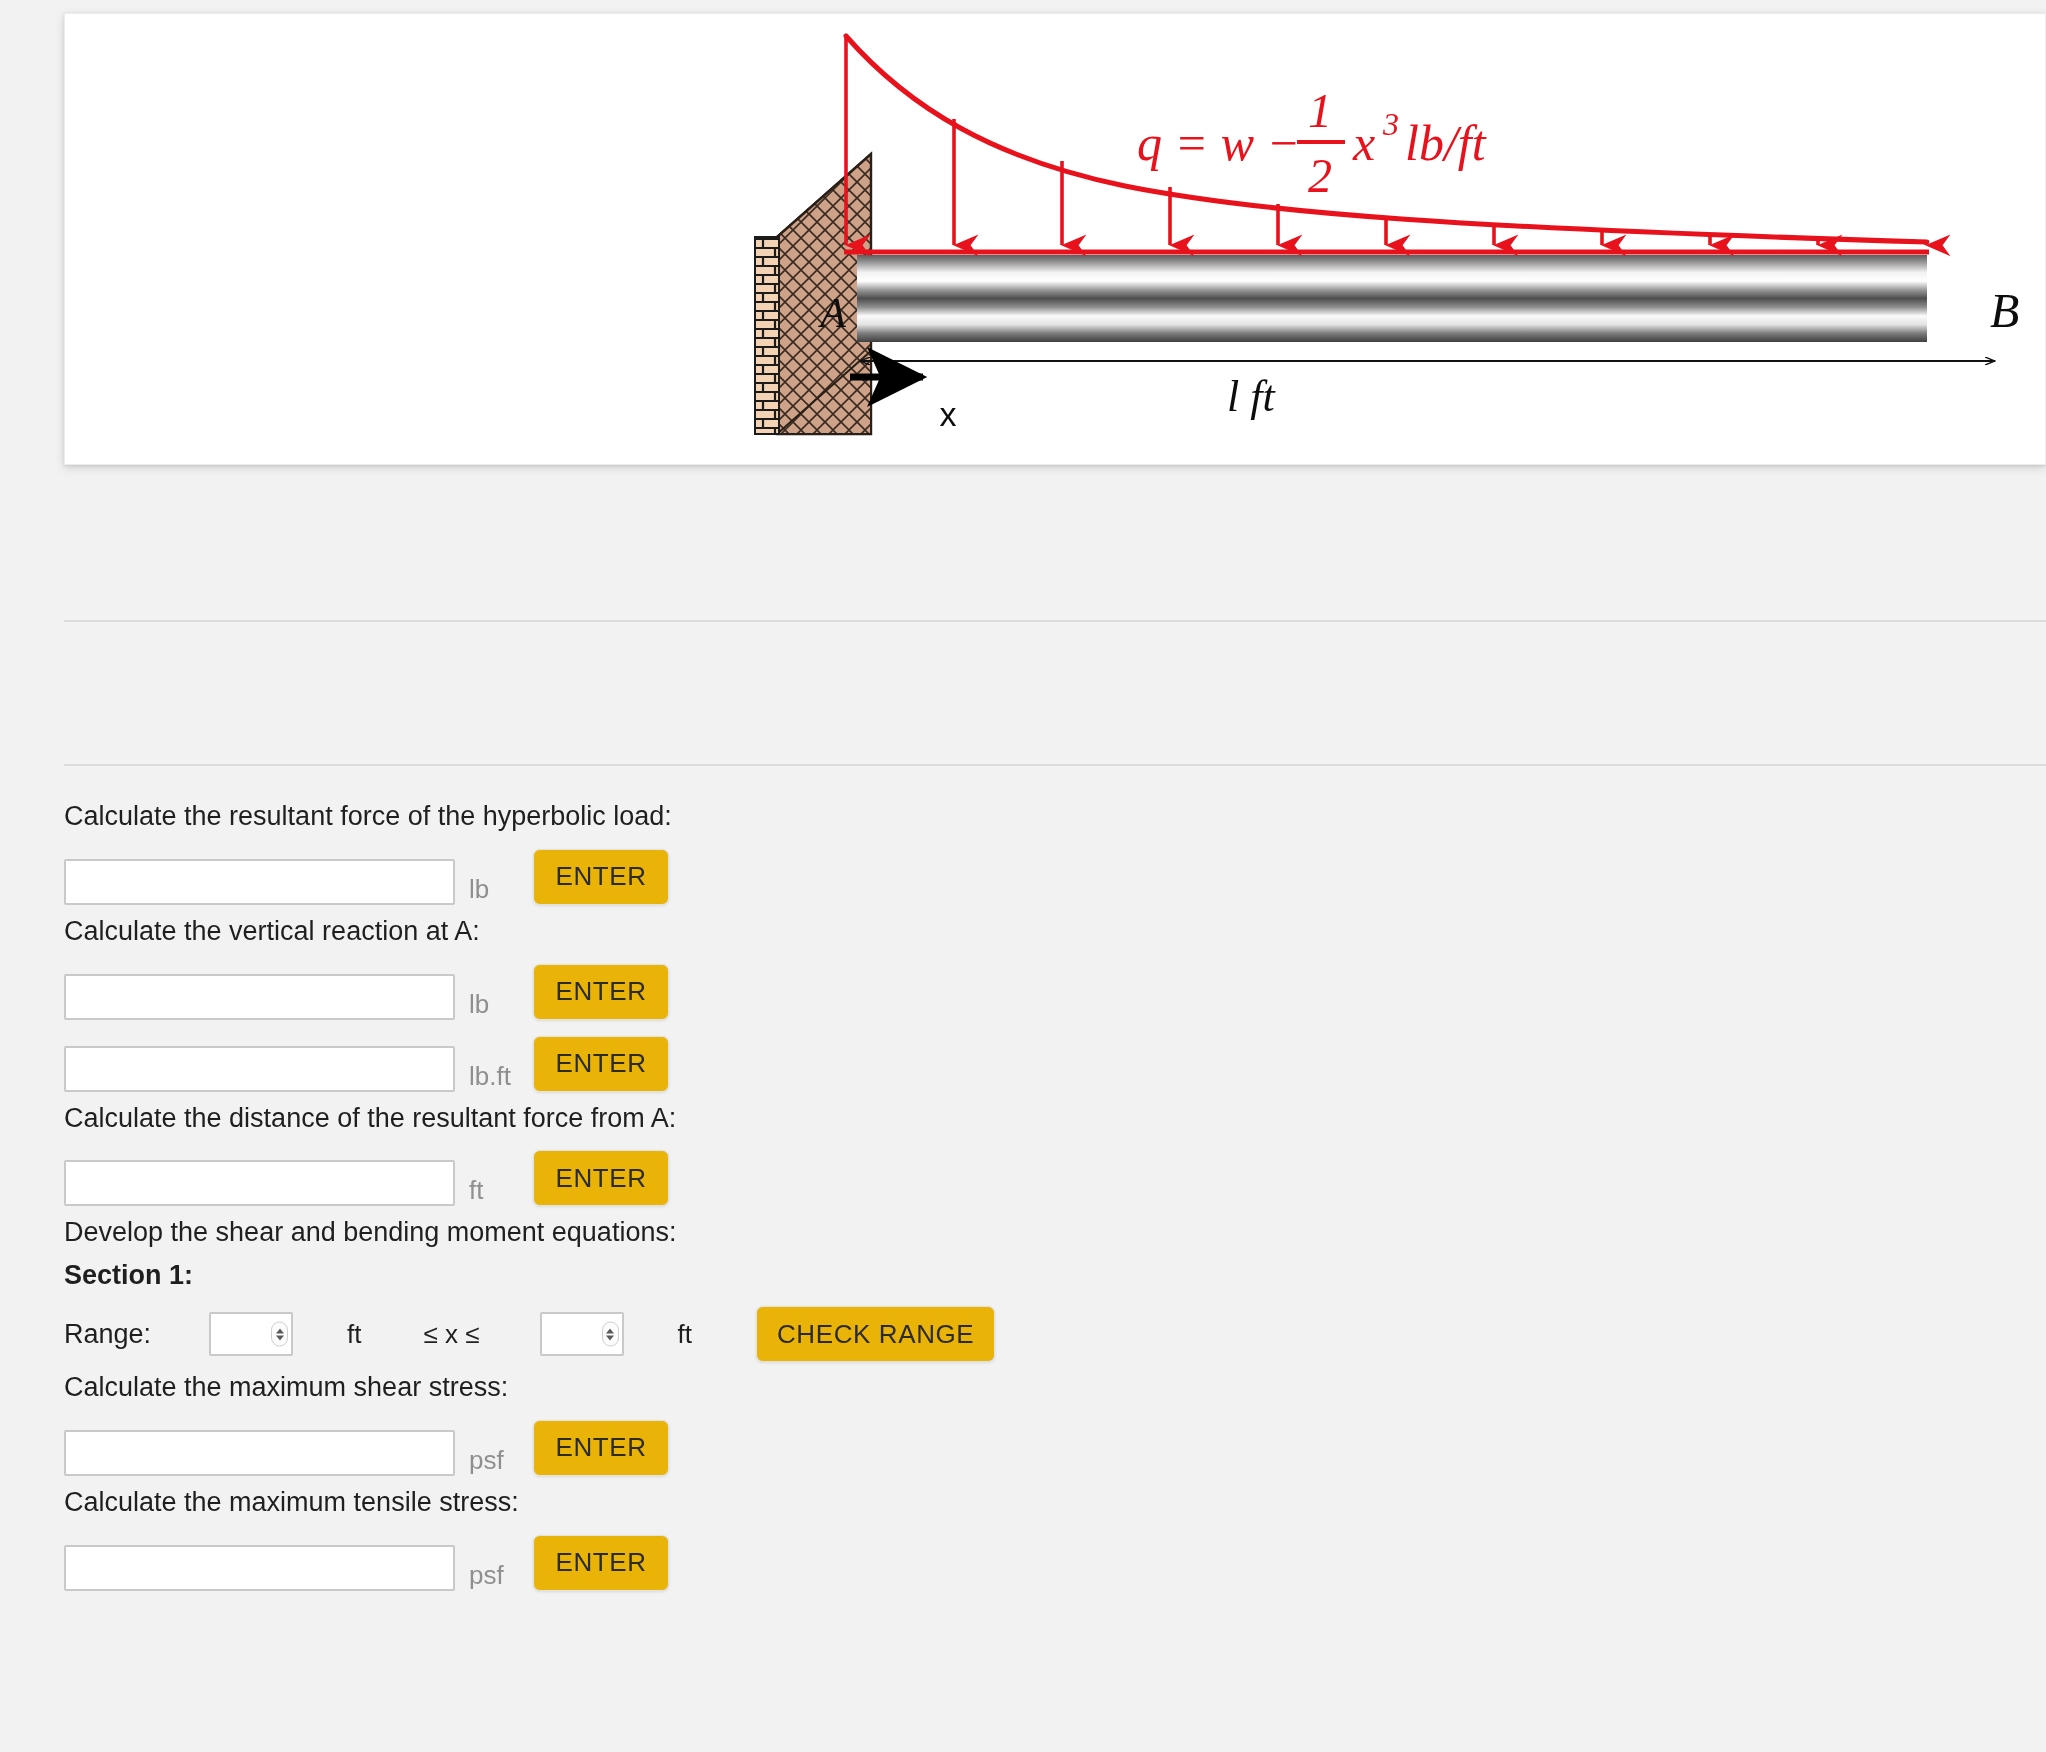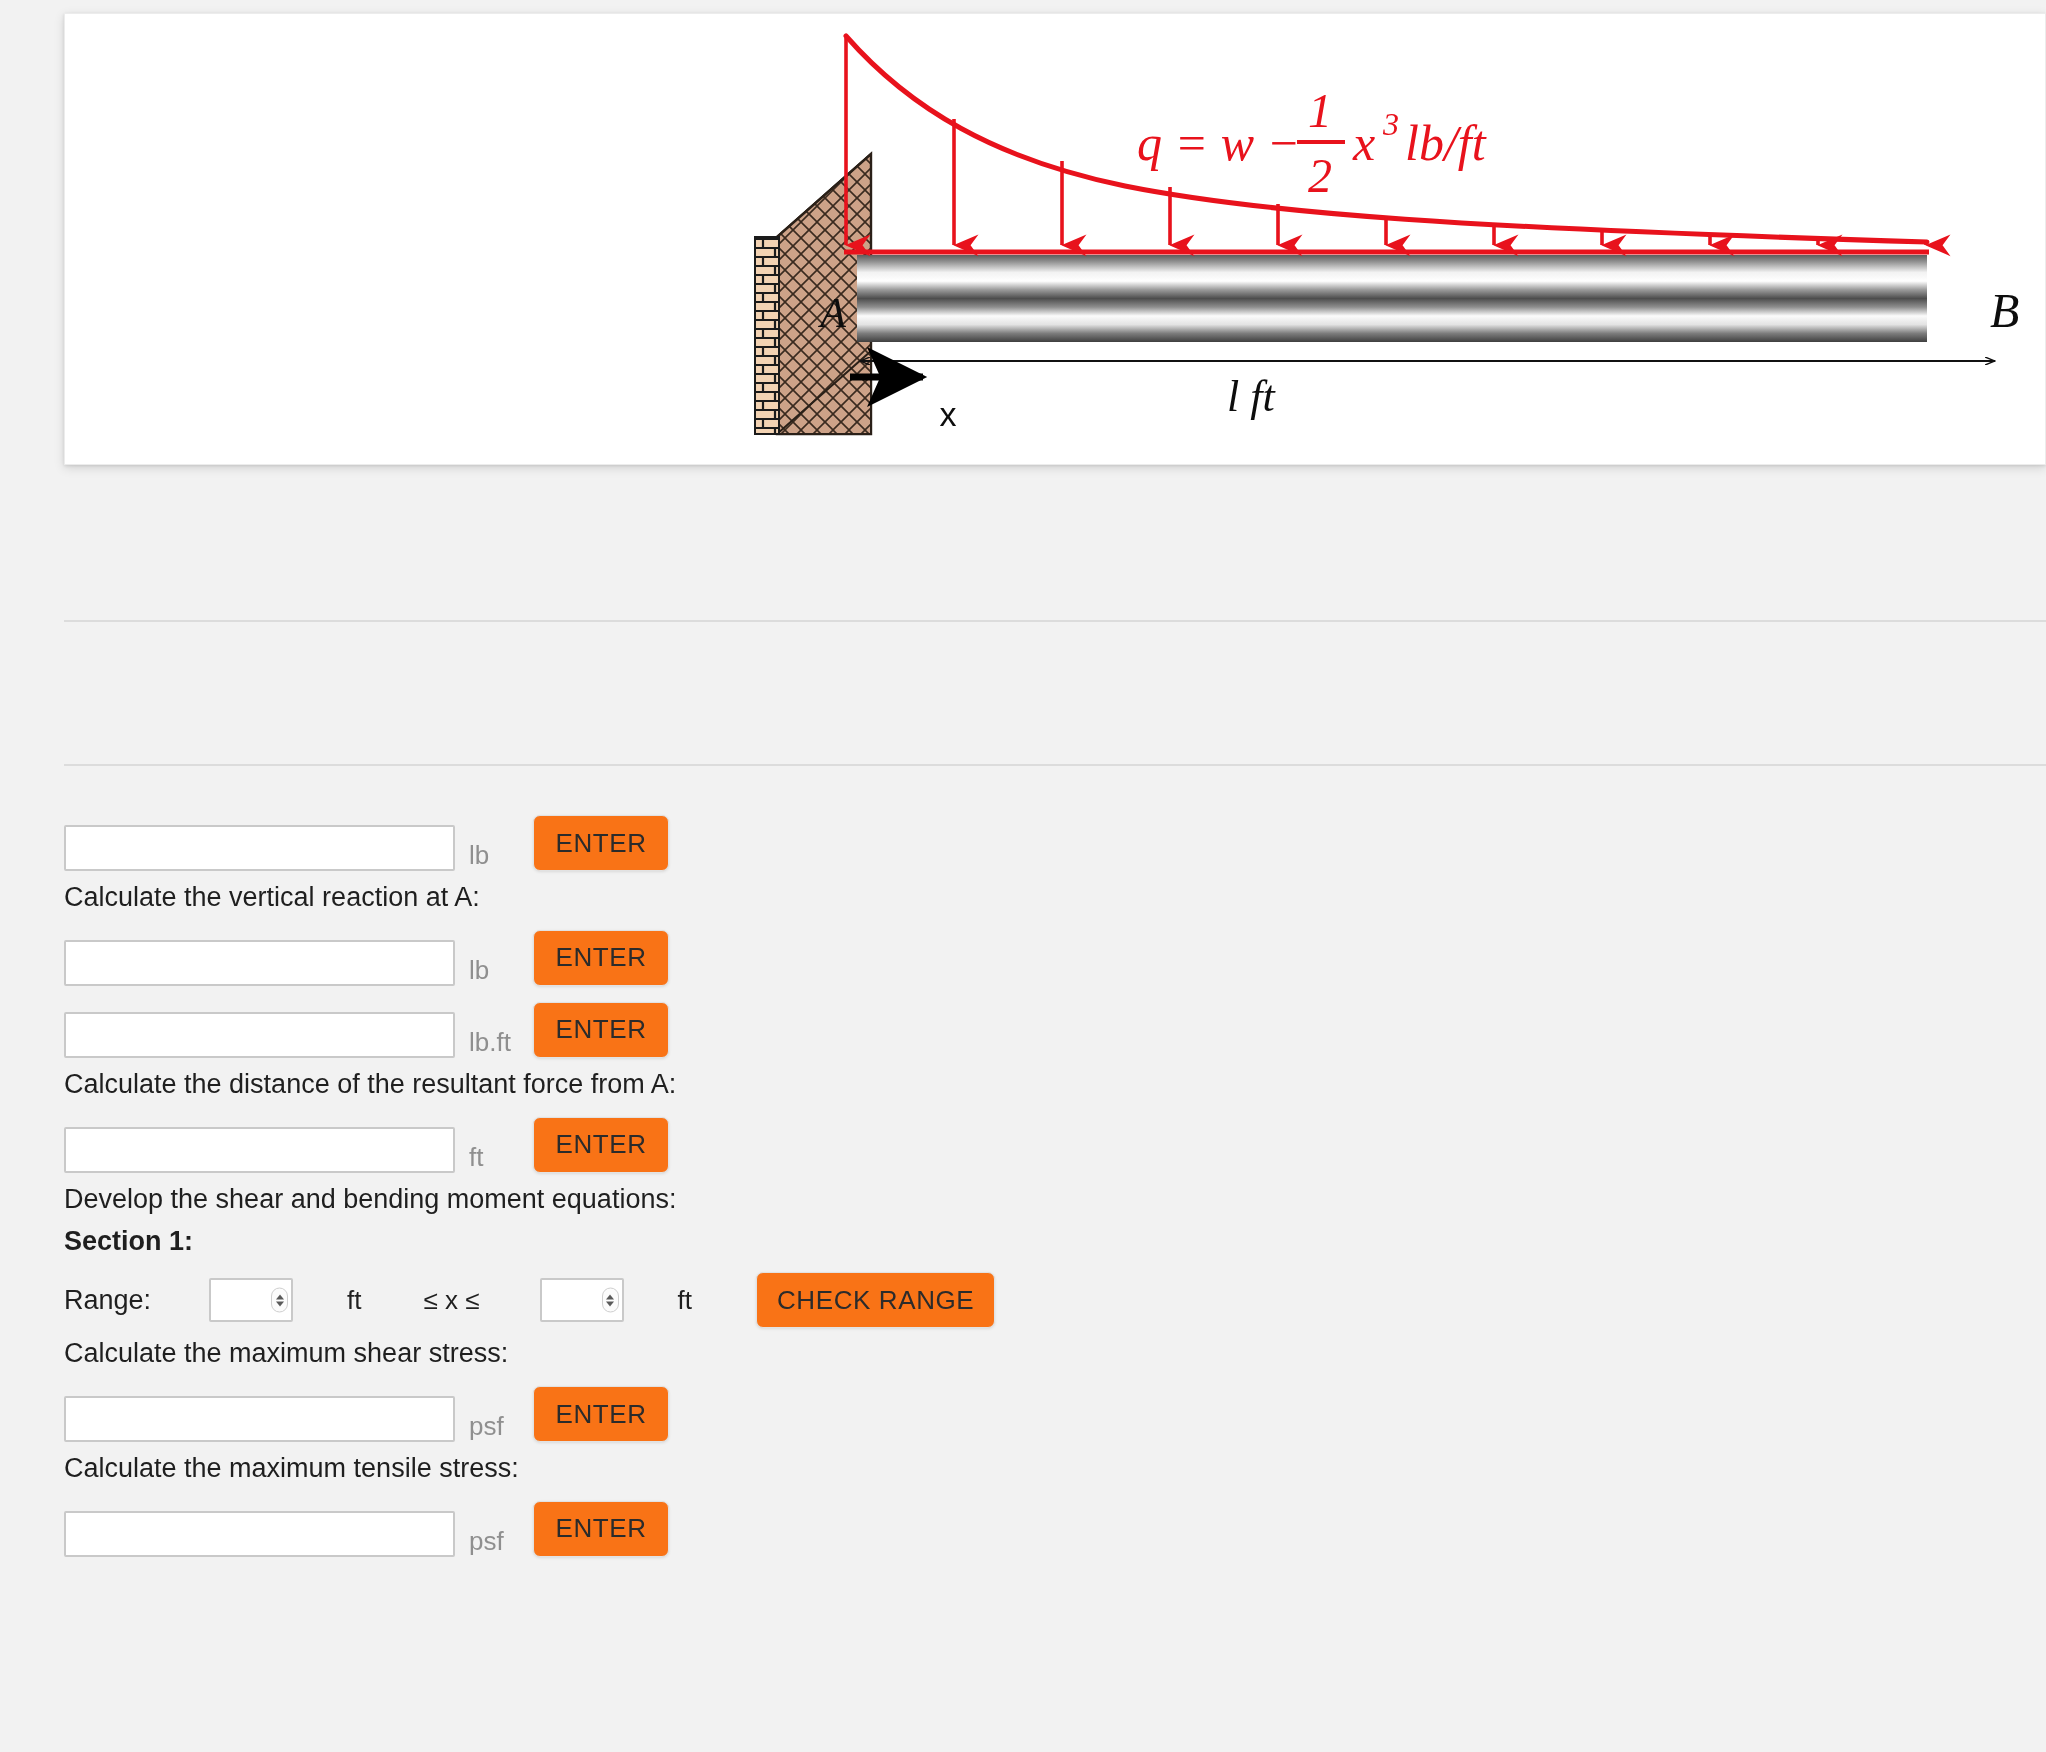--- a/index.html
+++ b/index.html
@@ -87,21 +87,21 @@
     font-size: 26px;
     color: #8f8f8f;
     margin-left: 14px;
     min-width: 58px;
     display: inline-block;
   }
   .enter-btn {
     height: 56px;
     min-width: 136px;
     padding: 0 20px;
-    background: #f97316;
+    background: #eab308;
     border: 1px solid #e2e2e2;
     border-radius: 7px;
     box-shadow: 0 1px 3px rgba(0,0,0,0.10);
     font-size: 26px;
     font-family: "Liberation Sans", sans-serif;
     color: #2b2b2b;
     letter-spacing: 0.6px;
     cursor: pointer;
     margin-left: 6px;
   }
@@ -299,20 +299,21 @@
     </div>
   </div>
 
   <div class="rule rule-top"></div>
 
 
   <div class="rule rule-bottom"></div>
 
   <div class="qstack">
 
+    <div class="qlabel">Calculate the resultant force of the hyperbolic load:</div>
     <div class="answer-row">
       <input class="ans-input" type="text" value="" style="">
       <span class="unit">lb</span>
       <button class="enter-btn">ENTER</button>
     </div>
 
     <div class="qlabel">Calculate the vertical reaction at A:</div>
     <div class="answer-row">
       <input class="ans-input" type="text" value="" style="">
       <span class="unit">lb</span>

